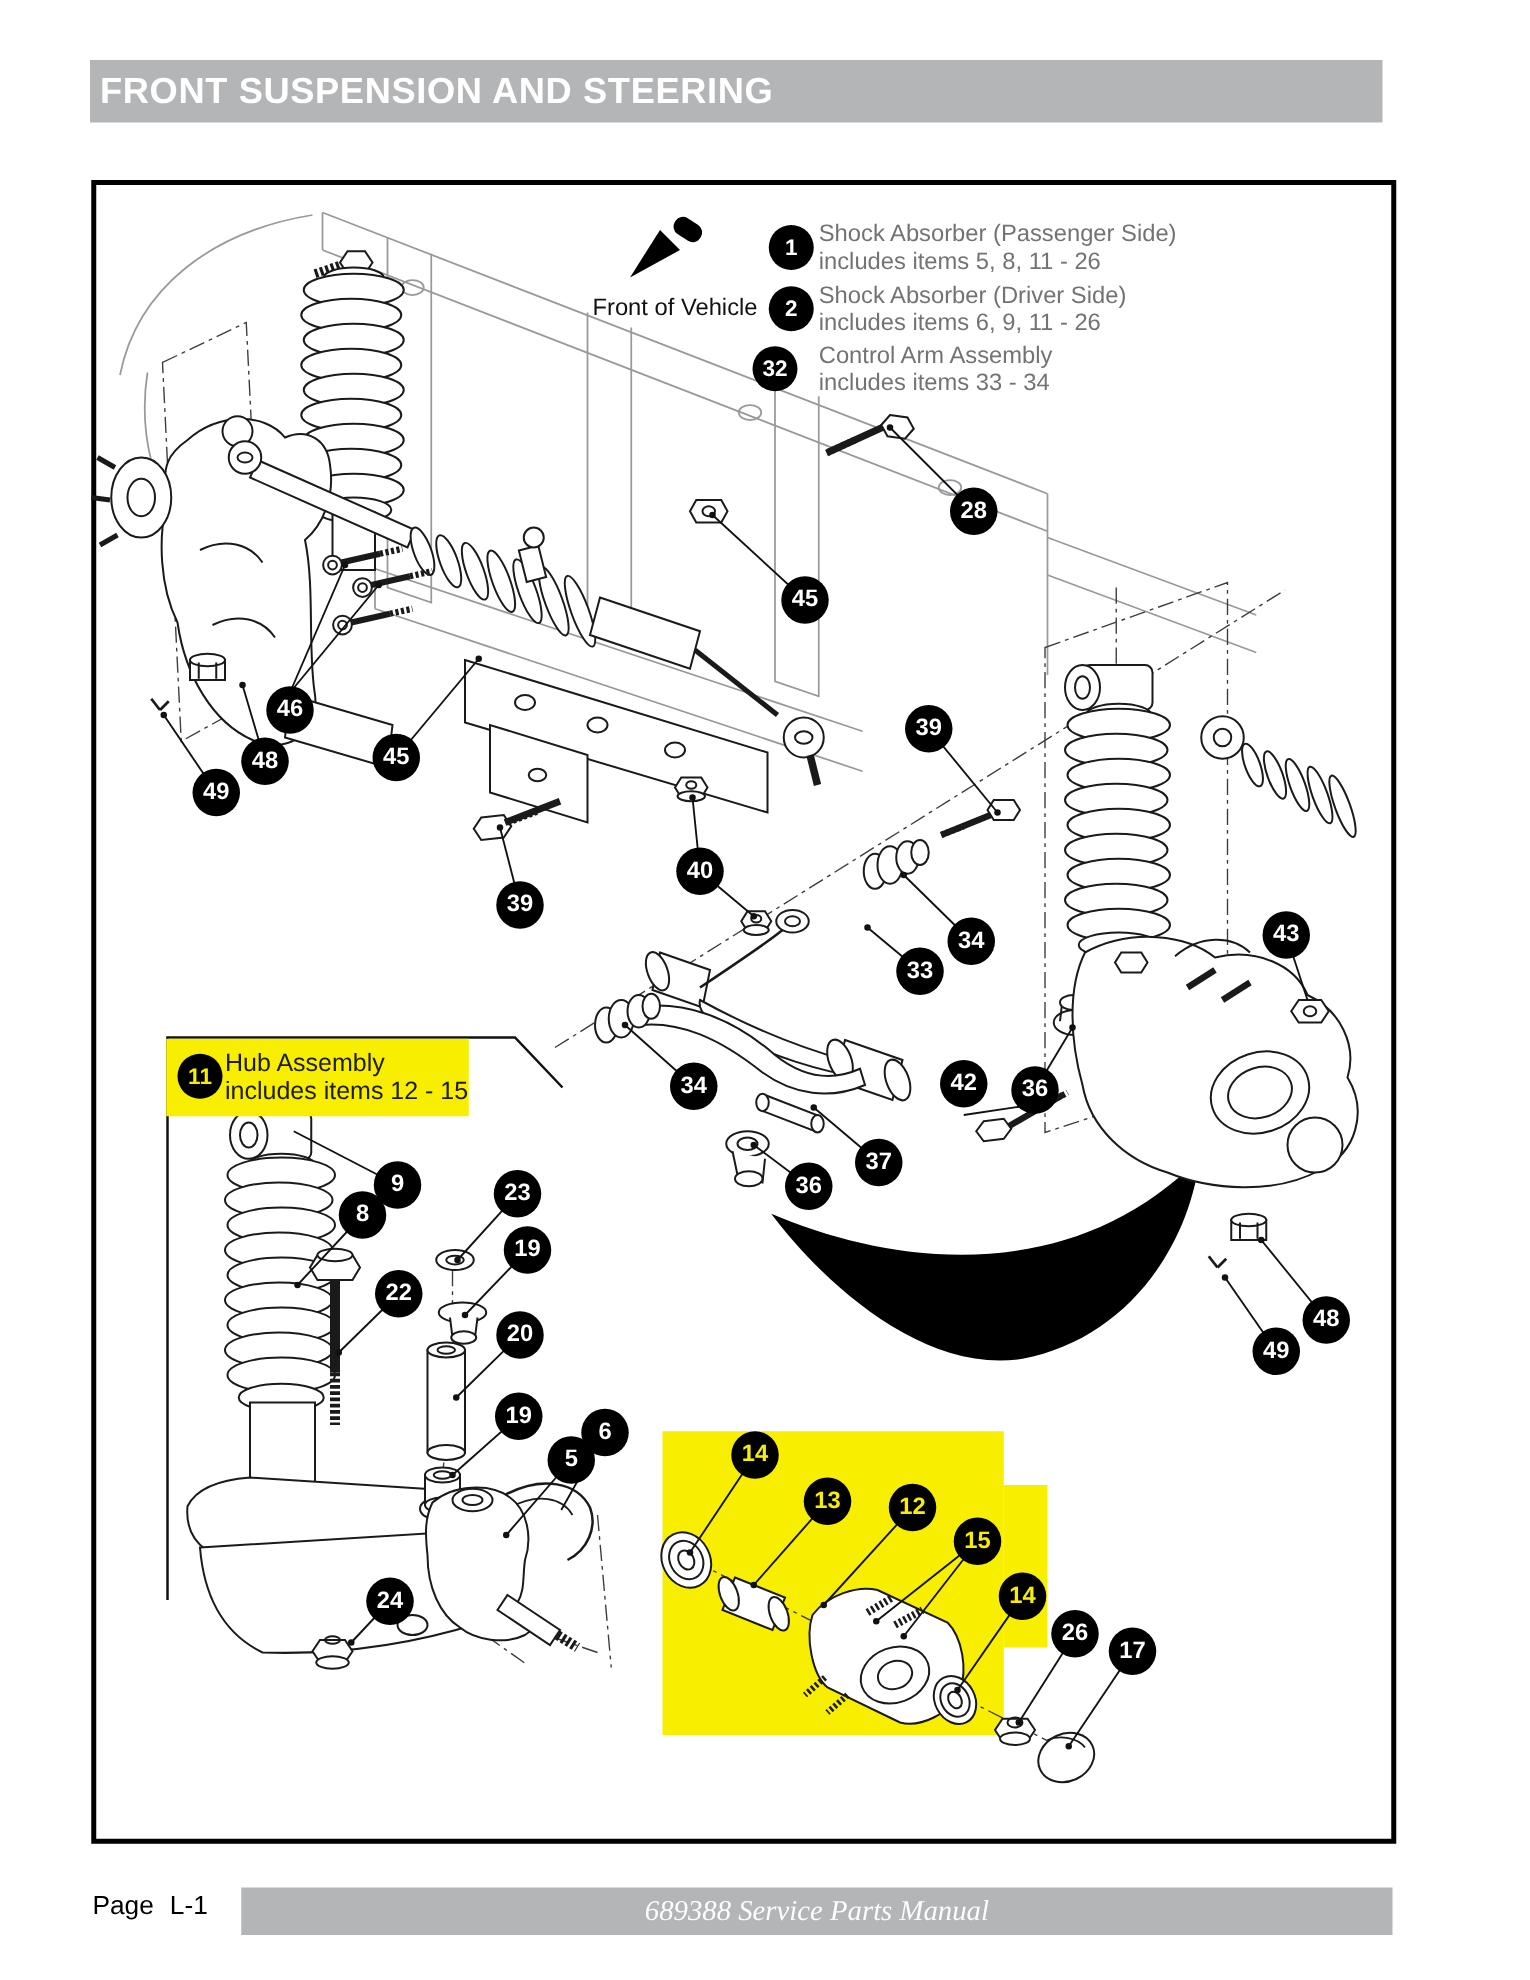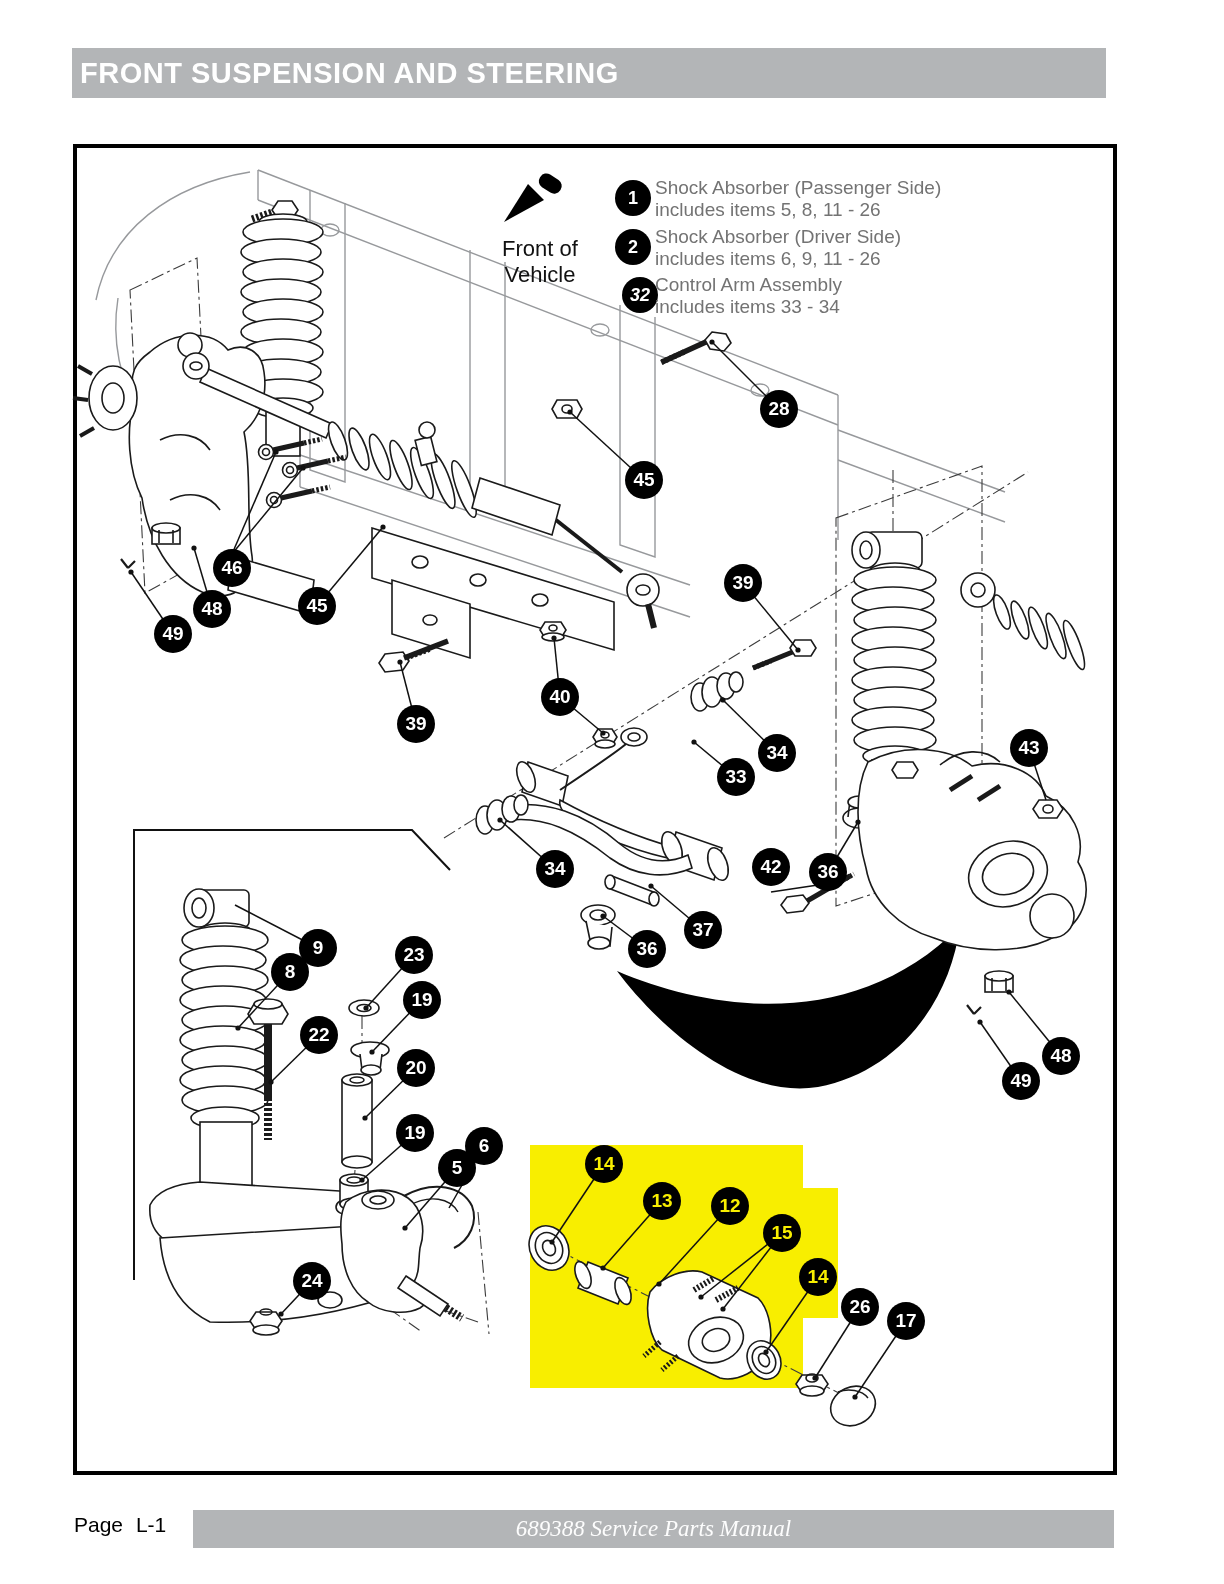--- a/index.html
+++ b/index.html
@@ -12,21 +12,21 @@
   #art{position:absolute;left:0;top:0;}
   .badge{position:absolute;width:36px;height:36px;border-radius:50%;background:#000;
          color:#fff;font-weight:bold;font-size:18px;display:flex;align-items:center;
          justify-content:center;box-sizing:border-box;}
   .callout{position:absolute;width:38px;height:38px;border-radius:50%;background:#000;
            color:#fff;font-weight:bold;font-size:19px;display:flex;align-items:center;
            justify-content:center;transform:translate(-50%,-50%);}
   .yellow-num{color:var(--yellow,#f8ee00) !important;}
   .legend-text{position:absolute;font-size:19px;line-height:21.5px;color:#737373;white-space:nowrap;}
   .fov-label{position:absolute;left:468px;top:236px;width:144px;text-align:center;
-             font-size:22px;color:#111;}
+             font-size:19px;color:#111;}
   #fov-arrow{position:absolute;left:498px;top:168px;}
   .hub-note{position:absolute;left:133px;top:831px;width:242px;height:62px;
             background:var(--yellow,#f8ee00);}
   .hub-note .badge{left:9px;top:12px;}
   .hub-note-text{position:absolute;left:47px;top:9px;font-size:20px;line-height:22px;
                  color:#1c1c00;white-space:nowrap;}
   .page-num{position:absolute;left:74px;top:1513px;font-size:21px;color:#000;word-spacing:7px;text-align:right;}
   .footer-bar{position:absolute;left:193px;top:1510px;width:921px;height:38px;
               background:var(--bar,#b3b5b7);color:#fdfdfd;text-align:center;
               font-family:"Liberation Serif",serif;font-style:italic;font-size:23px;
@@ -454,28 +454,37 @@
     <div>Shock Absorber (Passenger Side)</div>
     <div>includes items 5, 8, 11 - 26</div>
   </div>
   <div class="badge" style="left:615px;top:229px;">
     <span>2</span>
     </div>
   <div class="legend-text" style="left:655px;top:226px;">
     <div>Shock Absorber (Driver Side)</div>
     <div>includes items 6, 9, 11 - 26</div>
   </div>
-  <div class="badge" style="left:622px;top:277px;font-style:italic;">
+  <div class="badge" style="left:602px;top:277px;">
     <span>32</span>
     </div>
   <div class="legend-text" style="left:655px;top:274px;">
     <div>Control Arm Assembly</div>
     <div>includes items 33 - 34</div>
   </div>
 
+  <div class="hub-note">
+    <div class="badge yellow-num">
+      <span>11</span>
+      </div>
+    <div class="hub-note-text">
+      <div>Hub Assembly</div>
+      <div>includes items 12 - 15</div>
+    </div>
+  </div>
 
   <div id="callout-layer">
       <div class="callout" style="left: 779px; top: 409px;">28</div>
       <div class="callout" style="left: 644px; top: 480px;">45</div>
       <div class="callout" style="left: 232px; top: 554px; margin-top: 14px;">46</div>
       <div class="callout" style="left: 212px; top: 609px;">48</div>
       <div class="callout" style="left: 173px; top: 634px;">49</div>
       <div class="callout" style="left: 317px; top: 606px;">45</div>
       <div class="callout" style="left: 743px; top: 583px;">39</div>
       <div class="callout" style="left: 560px; top: 697px;">40</div>

